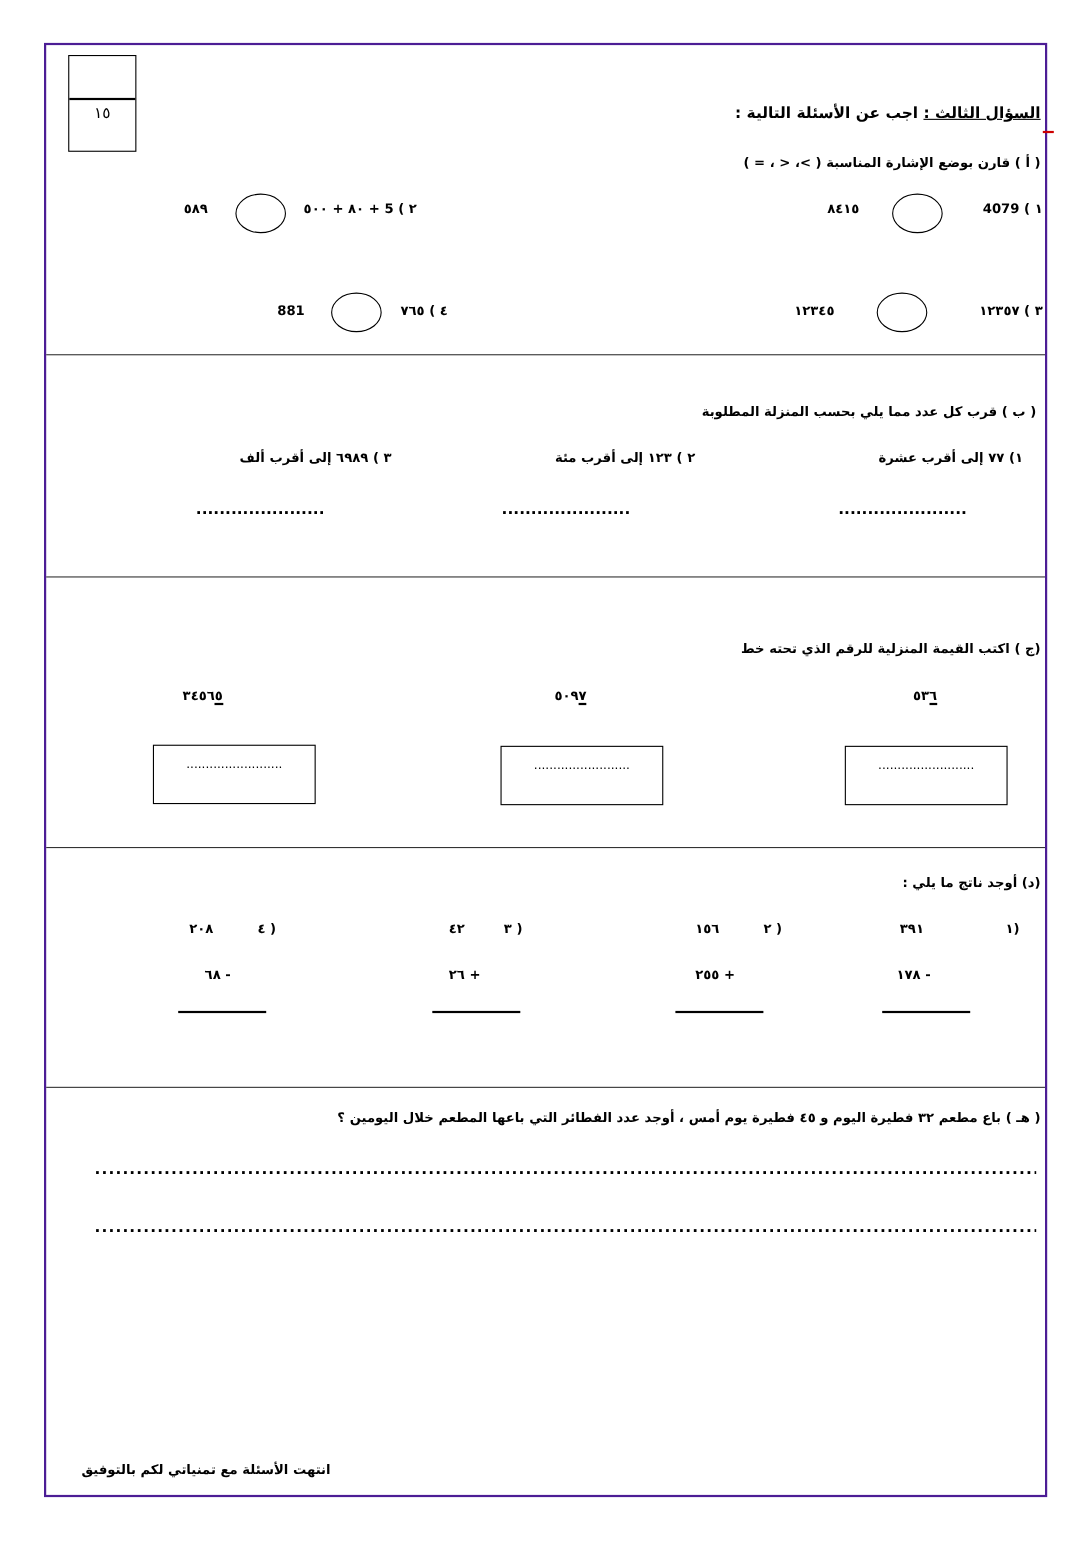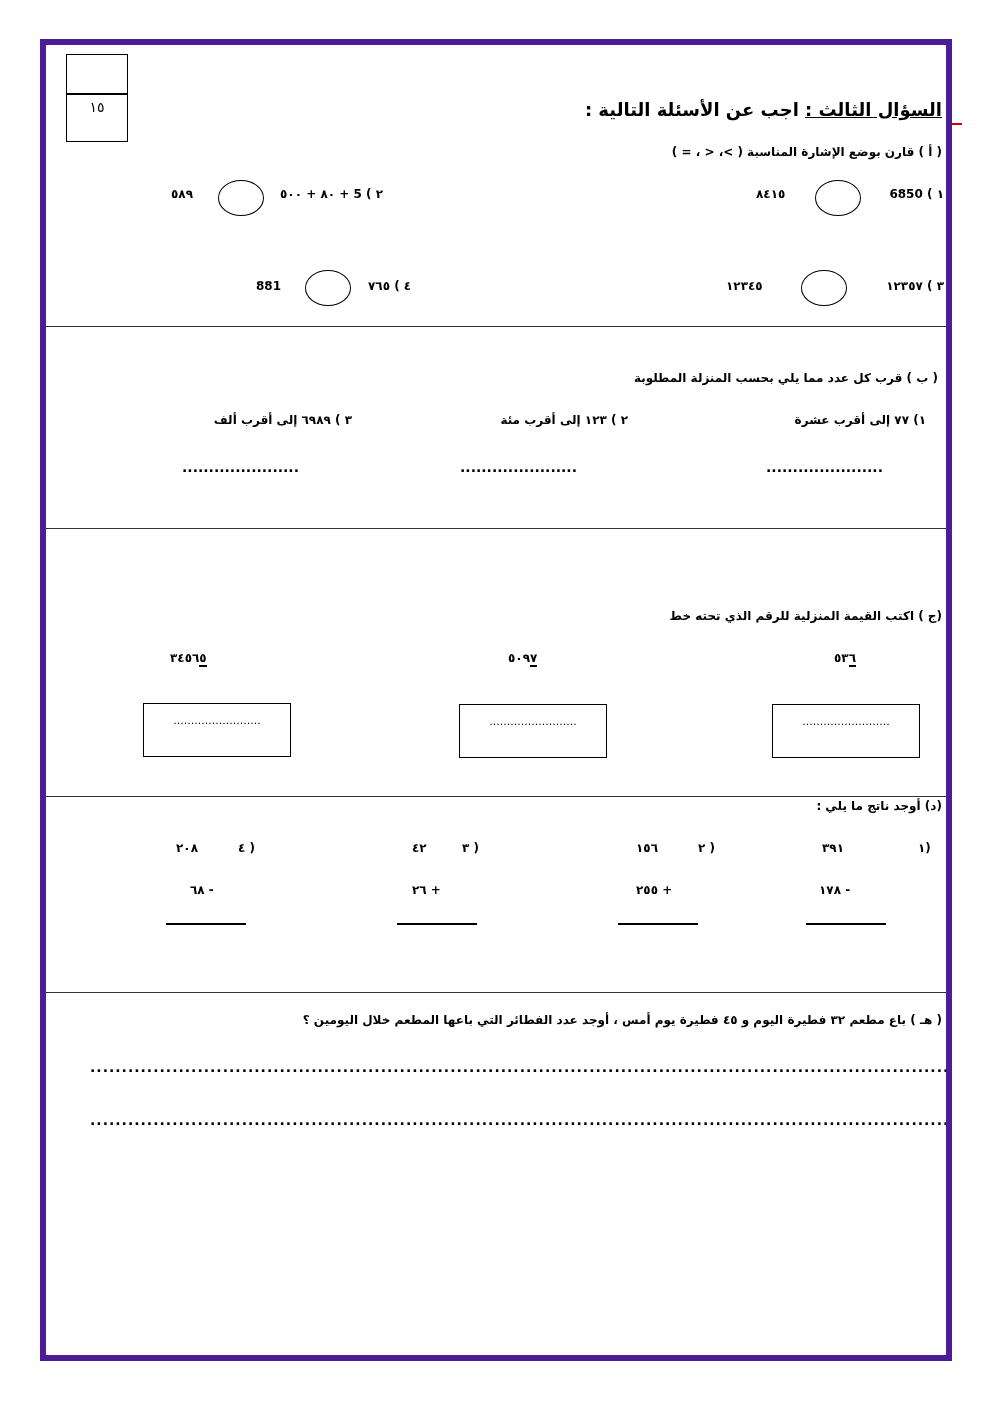--- a/index.html
+++ b/index.html
@@ -1,17 +1,17 @@
 <!DOCTYPE html>
 <html><head>
 <meta charset="utf-8">
 <style>
   html, body { margin:0; padding:0; background:#fff; }
   body { width:992px; height:1402px; position:relative; font-family:"DejaVu Sans", sans-serif; color:#000; }
-  .page { position:absolute; left:40px; top:39px; width:912px; height:1322px; border:6px solid #4c1d95; box-sizing:border-box; }
+  .page { position:absolute; left:40px; top:39px; width:912px; height:1322px; border:2px solid #4c1d95; box-sizing:border-box; }
   .sec { position:absolute; left:0; width:100%; border-bottom:1px solid #333; box-sizing:border-box; }
   .abs { position:absolute; white-space:nowrap; }
   .rtl { direction:rtl; }
   .b { font-weight:bold; }
   .f16 { font-size:12px; }
   .score { position:absolute; left:20px; top:9px; width:62px; height:88px; border:1px solid #000; box-sizing:border-box; }
   .score .top { height:38px; border-bottom:2px solid #000; }
   .score .val { text-align:center; font-size:14px; padding-top:4px; }
   .title { text-decoration:underline; }
   .redmark { position:absolute; left:906px; top:78px; width:10px; height:2px; background:#c00; }
@@ -26,29 +26,29 @@
 <body>
 
 <div class="page">
 
   <div class="sec" style="top:0; height:282px;">
     <div class="score">
       <div class="top"></div>
       <div class="val">١٥</div>
     </div>
     <div class="redmark"></div>
-    <div class="abs rtl b" style="right:4px; top:54px; font-size:18px;">
+    <div class="abs rtl b" style="right:4px; top:54px; font-size:14px;">
       <span class="title">السؤال الثالث :</span>
       <span>اجب عن الأسئلة التالية  :</span>
     </div>
     <div class="abs rtl b f16" style="right:4px; top:100px;">( أ ) قارن بوضع الإشارة المناسبة (  &gt;، &lt; ، = )</div>
 
     <div class="abs rtl b f16" style="right:2px; top:142px;">
       <span>١ )</span>
-      <span>6850</span>
+      <span>4079</span>
     </div>
     <div class="circle" style="left:769px; top:135px;"></div>
     <div class="abs rtl b f16" style="left:710px; top:142px;">٨٤١٥</div>
 
     <div class="abs rtl b f16" style="left:234px; top:142px;">
       <span>٢ )</span>
       <span>5 + ٨٠ + ٥٠٠</span>
     </div>
     <div class="circle" style="left:172px; top:135px;"></div>
     <div class="abs rtl b f16" style="left:125px; top:142px;">٥٨٩</div>
@@ -71,21 +71,21 @@
   <div class="sec" style="top:282px; height:202px;">
     <div class="abs rtl b f16" style="right:8px; top:44px;margin-left:29px;">( ب ) قرب كل عدد مما يلي بحسب المنزلة المطلوبة</div>
     <div class="abs rtl b f16" style="right:20px; top:86px;">١)   ٧٧   إلى أقرب عشرة</div>
     <div class="abs rtl b f16" style="right:318px; top:86px;">٢ )  ١٢٣ إلى أقرب مئة</div>
     <div class="abs rtl b f16" style="right:594px; top:86px;">٣ )  ٦٩٨٩ إلى أقرب ألف</div>
     <div class="abs b" style="left:720px; top:132px; font-size:14px;">......................</div>
     <div class="abs b" style="left:414px; top:132px; font-size:14px;">......................</div>
     <div class="abs b" style="left:136px; top:132px; font-size:14px;">......................</div>
   </div>
 
-  <div class="sec" style="top:506px; height:246px;">
+  <div class="sec" style="top:484px; height:246px;">
     <div class="abs rtl b f16" style="right:4px; top:58px;">(ج ) اكتب القيمة المنزلية للرقم الذي تحته خط</div>
     <div class="abs b f16" style="left:788px; top:100px;">
       <span>٥٣</span><span class="uline">٦</span>
     </div>
     <div class="abs b f16" style="left:462px; top:100px;">
       <span>٥٠٩</span><span class="uline">٧</span>
     </div>
     <div class="abs b f16" style="left:124px; top:100px;">
       <span>٣٤٥٦</span><span class="uline">٥</span>
     </div>
@@ -121,15 +121,16 @@
     <div class="abs b f16" style="left:192px; top:66px;">٤ )</div>
     <div class="abs b f16" style="left:130px; top:66px;">٢٠٨</div>
     <div class="abs b f16" style="left:144px; top:108px;">٦٨ -</div>
     <div class="ansline" style="left:120px; top:148px;"></div>
   </div>
 
   <div style="position:absolute; left:0; top:948px; width:100%; height:374px;">
     <div class="abs rtl b f16" style="right:4px; top:20px;">( هـ ) باع مطعم ٣٢ فطيرة اليوم و ٤٥ فطيرة يوم أمس ، أوجد عدد الفطائر التي باعها المطعم خلال اليومين ؟</div>
     <div class="dotline" style="left:44px; width:856px; top:66px;">.....................................................................................................................................................................................</div>
     <div class="dotline" style="left:44px; width:856px; top:119px;">.....................................................................................................................................................................................</div>
+    <div class="abs rtl b f16" style="left:32px; top:340px;">انتهت الأسئلة مع تمنياتي لكم بالتوفيق</div>
   </div>
 
 </div>
 
 </body></html>

